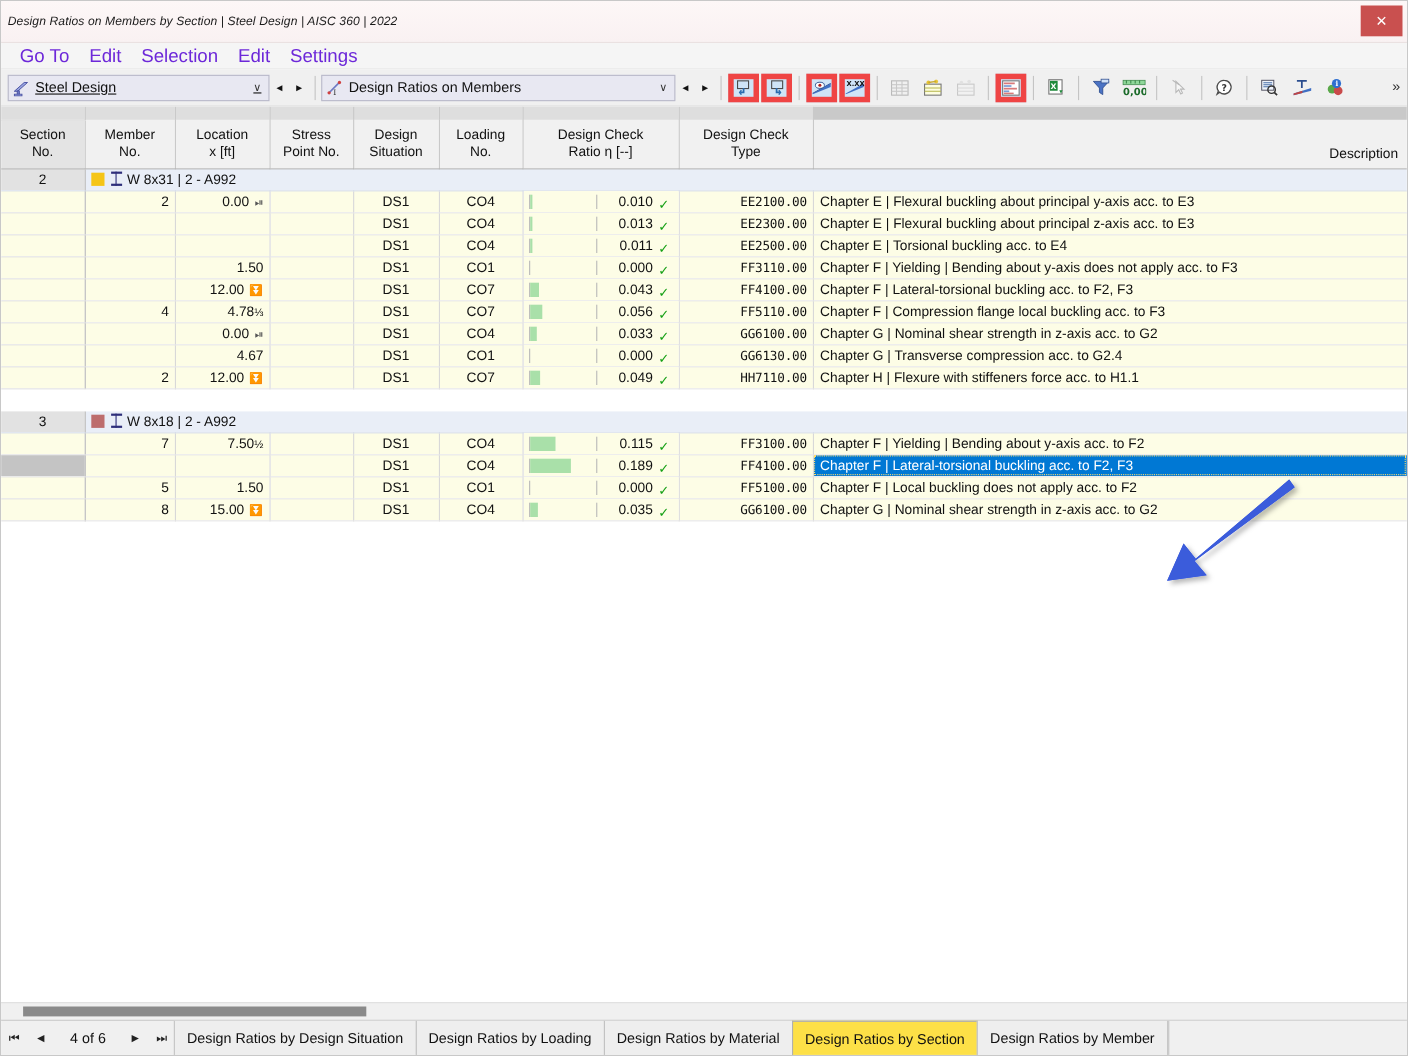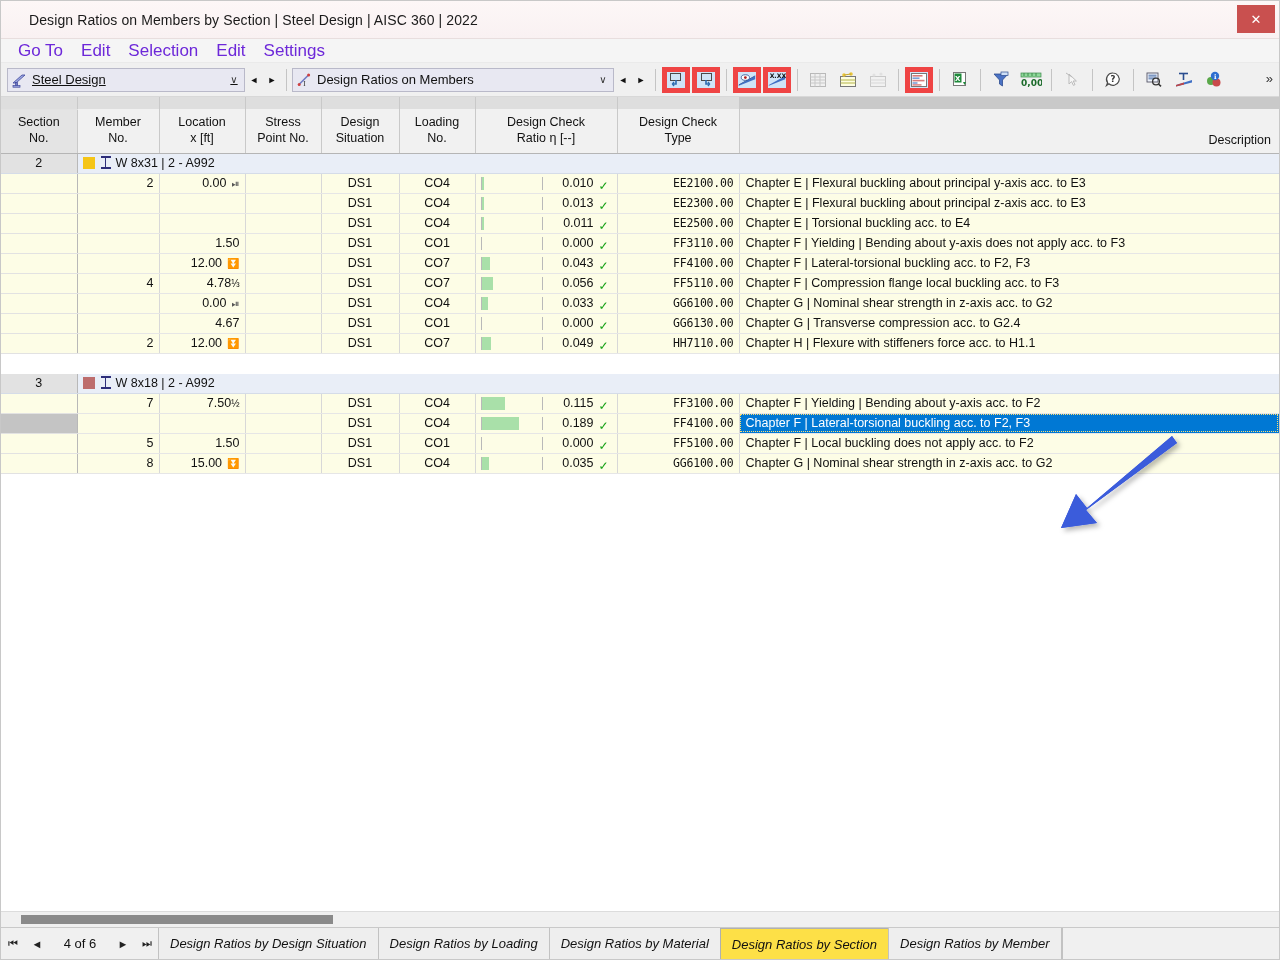--- a/index.html
+++ b/index.html
@@ -22,23 +22,24 @@
 
   
   #titlebar {
     height: 38px; flex: 0 0 38px;
     background: linear-gradient(to bottom, #fdf7f7 0%, #f9f1f2 100%);
     border-bottom: 1px solid #e8dede;
     display: flex; align-items: center;
     position: relative;
   }
   #title-text {
-    font-size: 14px; color: #1a1a1a;
-    padding-left: 28px; letter-spacing: 0.1px;
+    font-size: 11px; color: #1a1a1a;
+    padding-left: 6px; letter-spacing: 0.1px;
     white-space: nowrap;
+    font-style: italic;
   }
   #close-btn {
     position: absolute; right: 4px; top: 4px;
     width: 38px; height: 28px;
     background: #c9504f;
     color: #ffffff; font-size: 13px;
     display: flex; align-items: center; justify-content: center;
     cursor: pointer;
   }
 
@@ -212,21 +213,20 @@
   #pagecount { display:flex; align-items:center; justify-content:center; width:62px; font-size:13px; color:#111; }
   .tab {
     display:flex; align-items:center; padding:0 11px;
     font-size:13px; color:#111;
     background:#eeeeee;
     border-left:1px solid #c2c2c2;
     border-right:1px solid #c2c2c2;
     border-bottom: none;
     margin-left:-1px;
     cursor:pointer;
-    font-style:italic;
   }
   .tab.active {
     background:#fde047;
     border-top:1px solid #b0b0b0;
     border-left:1px solid #b0b0b0;
     border-right:1px solid #b0b0b0;
     font-weight:normal;
   }
   #tabfill { flex:1 1 auto; background:#f0f0f0; border-left:1px solid #c2c2c2; }
 </style>

